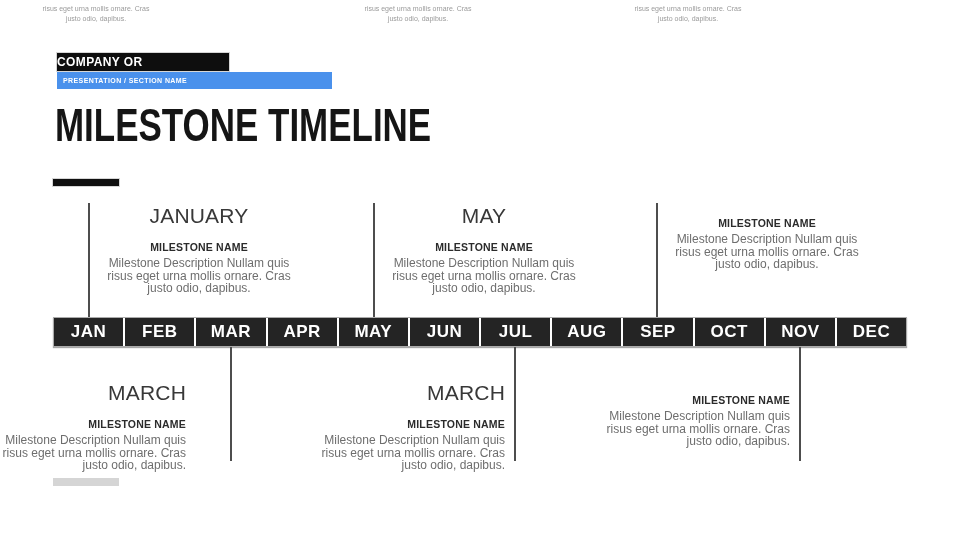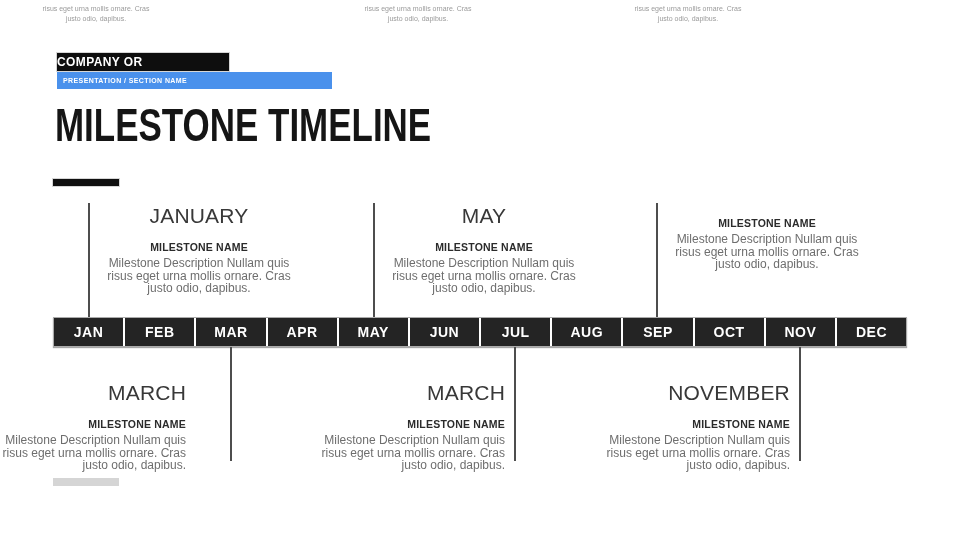--- a/index.html
+++ b/index.html
@@ -26,21 +26,21 @@
     font-weight:bold;color:#151515;transform:scaleX(.76);transform-origin:left top;
     white-space:nowrap;letter-spacing:0;}
   .title-divider{position:absolute;left:53px;top:179px;width:66px;height:7px;
     background:#101010;box-shadow:0 0 0 1px #d6d6d6;}
   .soft-divider{position:absolute;left:53px;top:478px;width:66px;height:8px;
     background:var(--softbar);}
   
   .month-bar{position:absolute;left:53px;top:317px;width:854px;height:30px;
     display:flex;gap:2px;background:#fff;border:1px solid #ABABAB;
     box-sizing:border-box;box-shadow:0 1px 1px rgba(0,0,0,.35);}
-  .mcell{flex:1;background:var(--cell);color:#fff;font-size:14px;font-weight:bold;
+  .mcell{flex:1;background:var(--cell);color:#fff;font-size:17px;font-weight:bold;
     letter-spacing:.5px;display:flex;align-items:center;justify-content:center;}
   
   .connector{position:absolute;width:2px;background:var(--line);}
   
   .ms{position:absolute;width:200px;text-align:center;}
   .ms .ms-month{font-size:21px;line-height:24px;color:#383838;letter-spacing:.2px;}
   .ms .ms-name{font-size:10.5px;font-weight:bold;color:#2B2B2B;margin-top:13px;
     letter-spacing:.2px;}
   .ms .ms-desc{font-size:12px;line-height:12.5px;color:var(--desc);margin-top:4px;}
   .ms.bottom{text-align:right;}
@@ -130,21 +130,20 @@
   <div class="ms bottom" style="right:455px;top:381px">
     <div class="ms-month">MARCH</div>
     <div class="ms-name">MILESTONE NAME</div>
     <div class="ms-desc">
       <div>Milestone Description Nullam quis</div>
       <div>risus eget urna mollis ornare. Cras</div>
       <div>justo odio, dapibus.</div>
     </div>
   </div>
   <div class="ms bottom" style="right:170px;top:381px">
-    <div class="ms-month">NOVEMBER</div>
     <div class="ms-name">MILESTONE NAME</div>
     <div class="ms-desc">
       <div>Milestone Description Nullam quis</div>
       <div>risus eget urna mollis ornare. Cras</div>
       <div>justo odio, dapibus.</div>
     </div>
   </div>
 
   <div class="soft-divider"></div>
 

